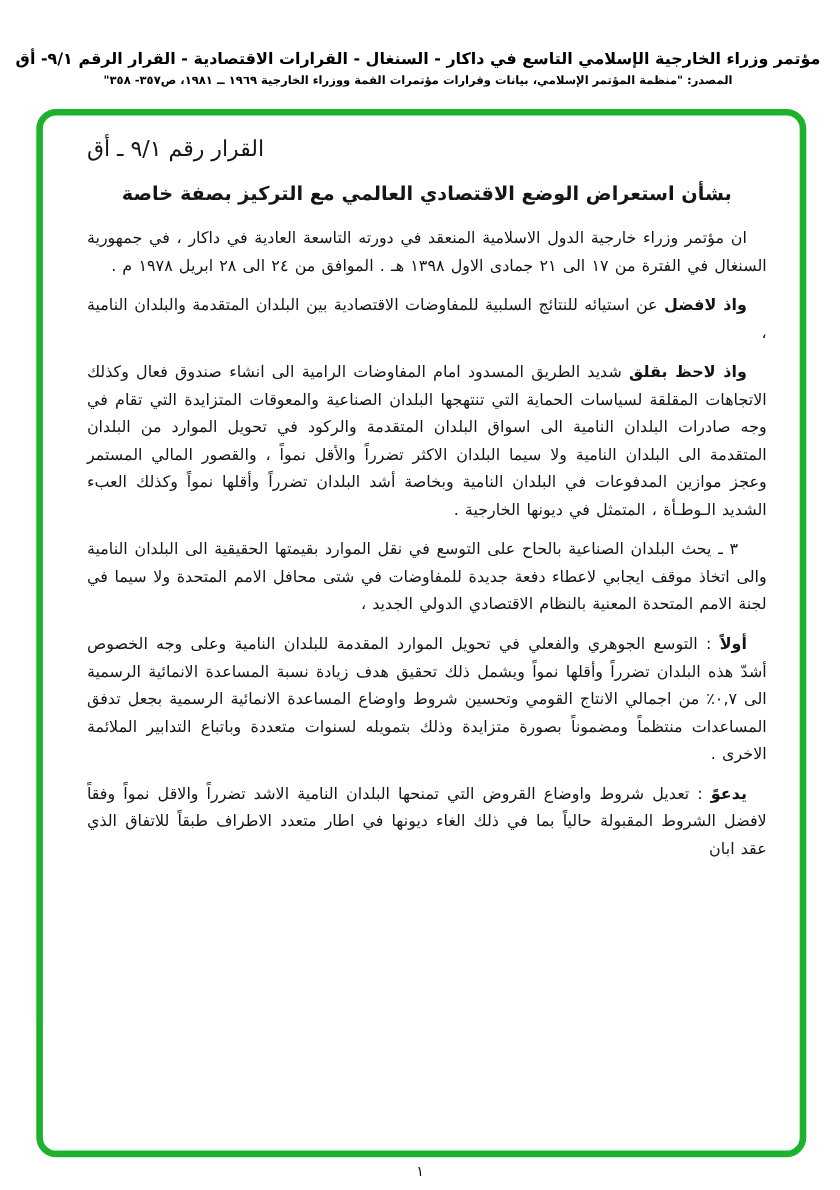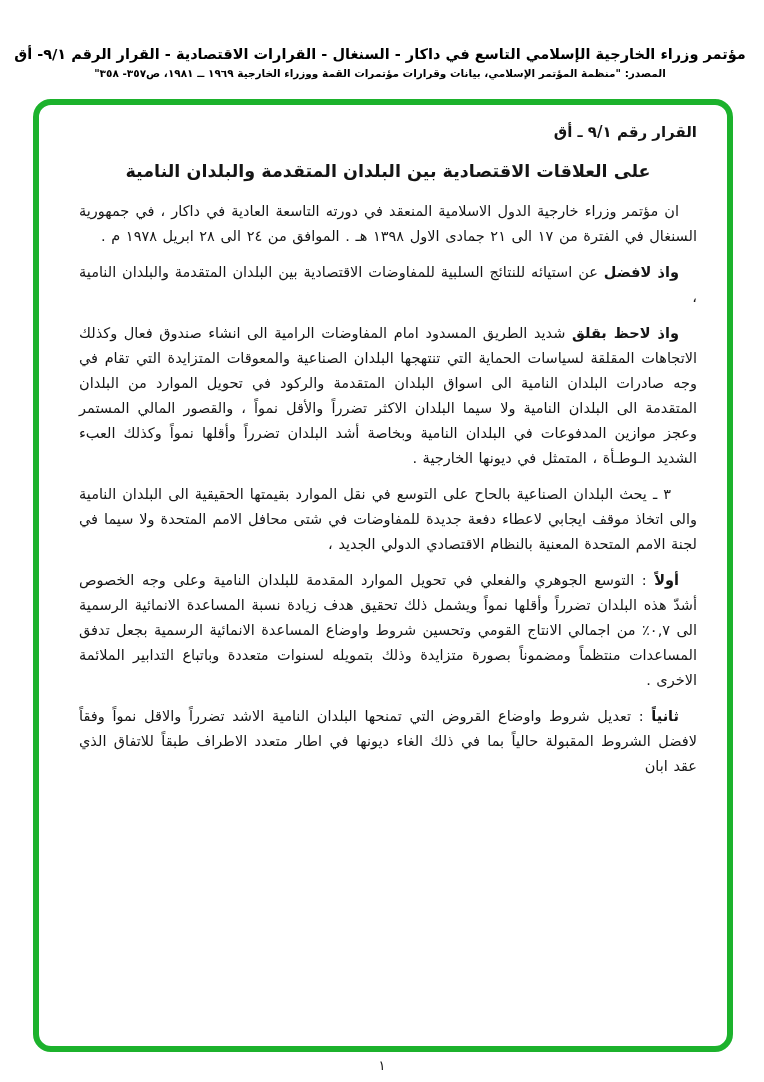--- a/index.html
+++ b/index.html
@@ -30,22 +30,22 @@
     position: absolute; top: 99px; left: 33px;
     width: 700px; height: 953px;
     border: 6px solid #1cb22c;
     border-radius: 18px;
     background: #ffffff;
     padding: 12px 30px 8px 40px;
     direction: rtl;
   }
 
   .res-number {
-    text-align: right; font-weight: bold;
-    font-size: 15px; margin-top: 6px;
+    text-align: left; font-weight: normal;
+    font-size: 20px; margin-top: 6px;
   }
   .res-title {
     text-align: center; font-weight: bold;
     font-size: 17.5px; line-height: 30px;
     margin-top: 15px; margin-bottom: 13px;
   }
 
   .body-text p {
     direction: rtl;
     text-align: justify;
@@ -71,21 +71,21 @@
   <div class="header">
     <div class="line1">مؤتمر وزراء الخارجية الإسلامي التاسع في داكار - السنغال - القرارات الاقتصادية - القرار الرقم ٩/١- أق</div>
     <div class="line2">المصدر: "منظمة المؤتمر الإسلامي، بيانات وقرارات مؤتمرات القمة ووزراء الخارجية ١٩٦٩ ــ ١٩٨١، ص٣٥٧- ٣٥٨"</div>
   </div>
 
   <div class="doc-frame">
 
     <div class="res-number">القرار رقم ٩/١ ـ أق</div>
 
     <div class="res-title">
-      <div>على العلاقات الاقتصادية بين البلدان المتقدمة والبلدان النامية</div>
+      <div>بشأن استعراض الوضع الاقتصادي العالمي مع التركيز بصفة خاصة</div>
     </div>
 
     <div class="body-text">
 
       <p>
         <span>ان مؤتمر وزراء خارجية الدول الاسلامية المنعقد في دورته التاسعة العادية في داكار ، في جمهورية السنغال في الفترة من ١٧ الى ٢١ جمادى الاول ١٣٩٨ هـ . الموافق من ٢٤ الى ٢٨ ابريل ١٩٧٨ م .</span>
       </p>
 
 
 
@@ -102,21 +102,21 @@
       <p class="item">
         <span>٣ ـ يحث البلدان الصناعية بالحاح على التوسع في نقل الموارد بقيمتها الحقيقية الى البلدان النامية والى اتخاذ موقف ايجابي لاعطاء دفعة جديدة للمفاوضات في شتى محافل الامم المتحدة ولا سيما في لجنة الامم المتحدة المعنية بالنظام الاقتصادي الدولي الجديد ،</span>
       </p>
 
 
       <p>
         <strong>أولاً</strong><span> : التوسع الجوهري والفعلي في تحويل الموارد المقدمة للبلدان النامية وعلى وجه الخصوص أشدّ هذه البلدان تضرراً وأقلها نمواً ويشمل ذلك تحقيق هدف زيادة نسبة المساعدة الانمائية الرسمية الى ٠,٧٪ من اجمالي الانتاج القومي وتحسين شروط واوضاع المساعدة الانمائية الرسمية بجعل تدفق المساعدات منتظماً ومضموناً بصورة متزايدة وذلك بتمويله لسنوات متعددة وباتباع التدابير الملائمة الاخرى .</span>
       </p>
 
       <p>
-        <strong>ثانياً</strong><span> : تعديل شروط واوضاع القروض التي تمنحها البلدان النامية الاشد تضرراً والاقل نمواً وفقاً لافضل الشروط المقبولة حالياً بما في ذلك الغاء ديونها في اطار متعدد الاطراف طبقاً للاتفاق الذي عقد ابان</span>
+        <strong>يدعوً</strong><span> : تعديل شروط واوضاع القروض التي تمنحها البلدان النامية الاشد تضرراً والاقل نمواً وفقاً لافضل الشروط المقبولة حالياً بما في ذلك الغاء ديونها في اطار متعدد الاطراف طبقاً للاتفاق الذي عقد ابان</span>
       </p>
 
     </div>
   </div>
 
   <div class="page-number">١</div>
 
 </div>
 
 </body></html>

